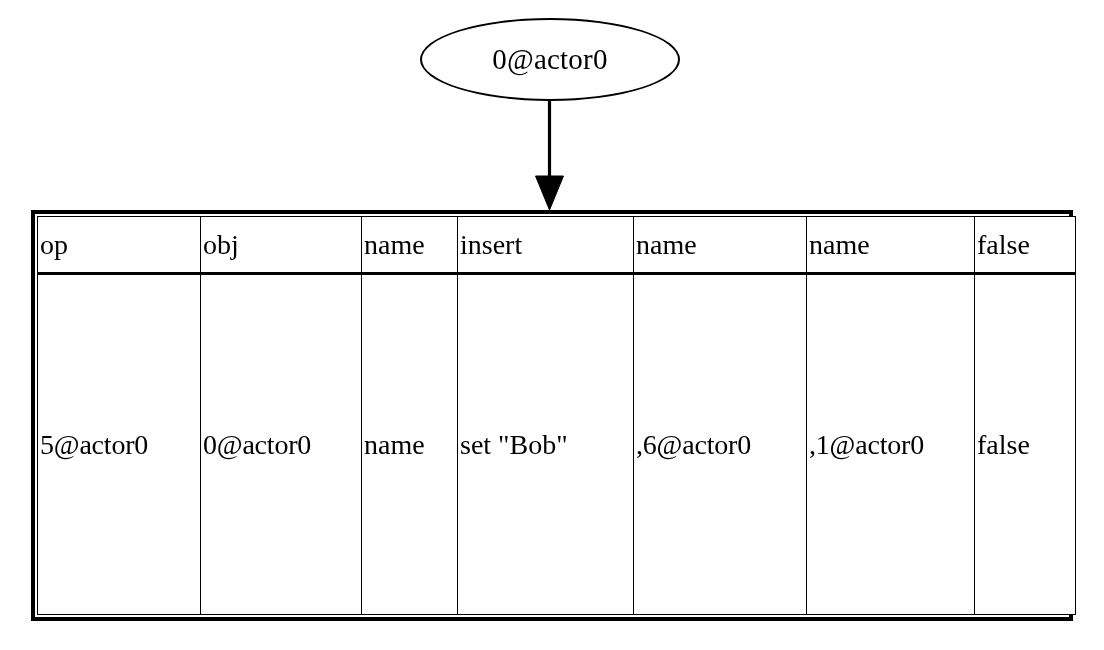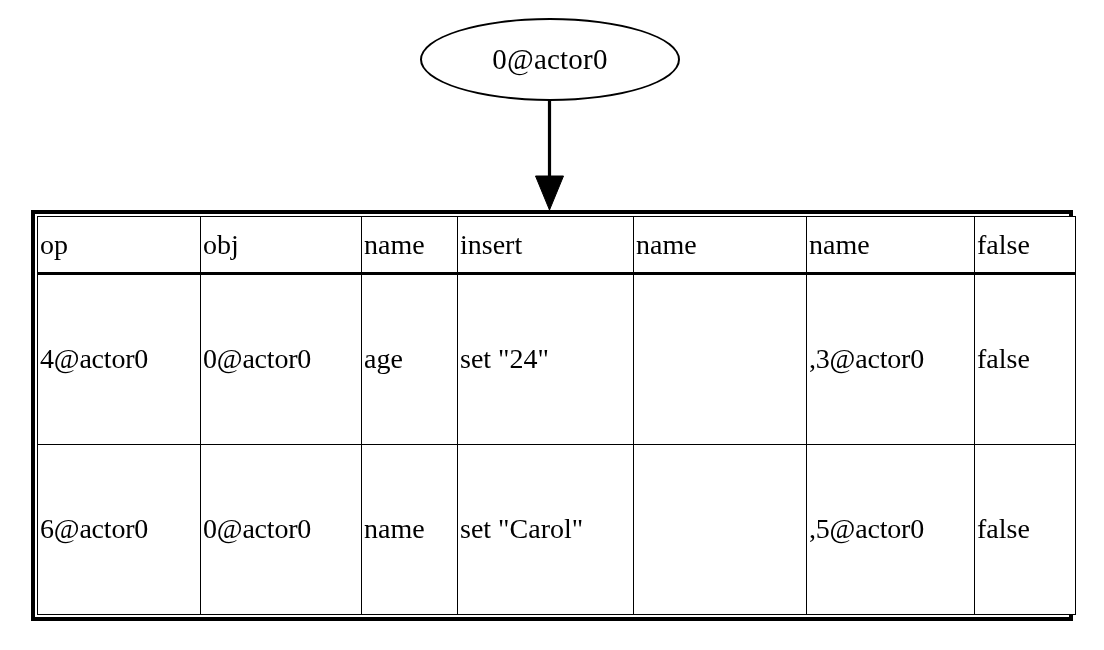--- a/index.html
+++ b/index.html
@@ -137,34 +137,25 @@
           <th>obj</th>
           <th>name</th>
           <th>insert</th>
           <th>name</th>
           <th>name</th>
           <th>false</th>
         </tr>
       </thead>
       <tbody>
         <tr>
-          <td class="cell-id">4@actor0</td>
-          <td class="cell-id">0@actor0</td>
-          <td>age</td>
-          <td>set "24"</td>
-          <td class="cell-id"></td>
-          <td class="cell-id">,3@actor0</td>
-          <td>false</td>
-        </tr>
-        <tr>
-          <td class="cell-id">6@actor0</td>
+          <td class="cell-id">5@actor0</td>
           <td class="cell-id">0@actor0</td>
           <td>name</td>
-          <td>set "Carol"</td>
-          <td class="cell-id"></td>
-          <td class="cell-id">,5@actor0</td>
+          <td>set "Bob"</td>
+          <td class="cell-id">,6@actor0</td>
+          <td class="cell-id">,1@actor0</td>
           <td>false</td>
         </tr>
       </tbody>
     </table>
   </div>
 
 </div>
 
 </body></html>

